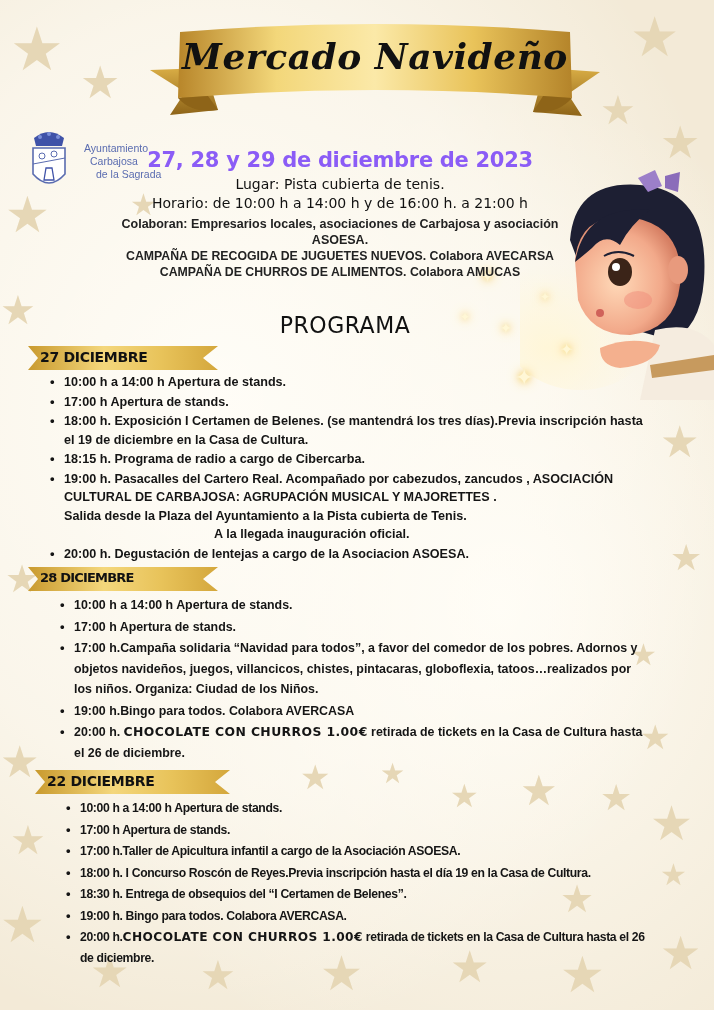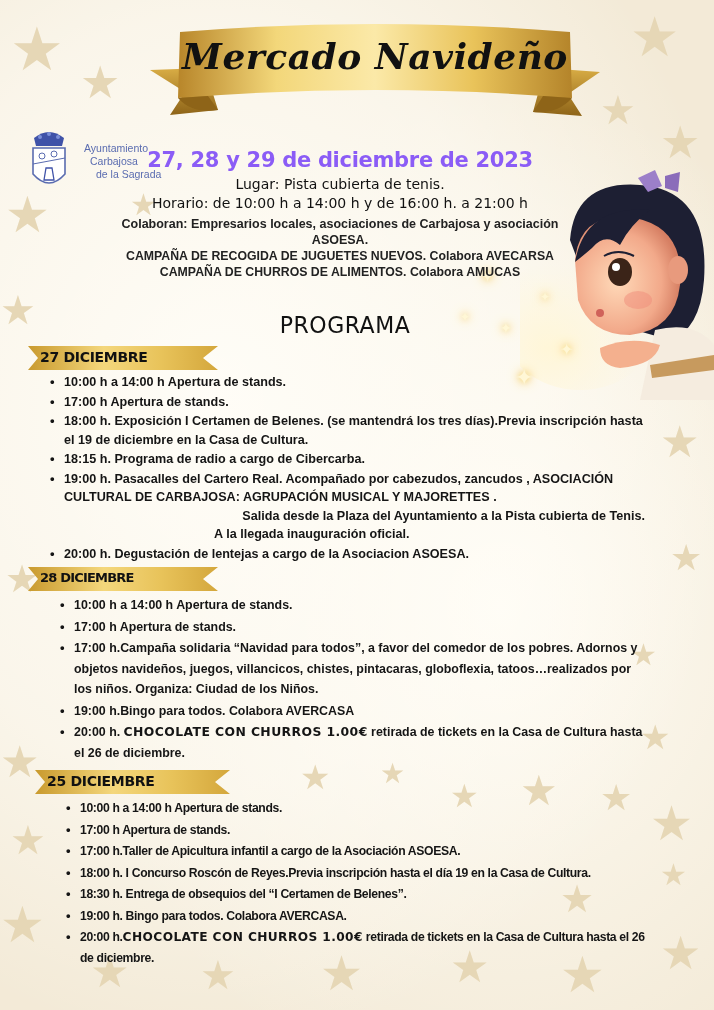--- a/index.html
+++ b/index.html
@@ -106,21 +106,21 @@
     }
     .events li {
       position: relative; padding-left: 14px;
     }
     .events li::before {
       content: "\2022"; position: absolute; left: 0; top: 0;
       font-size: 13px;
     }
     .ev27 { left: 50px; top: 373px; width: 595px; font-size: 12.6px; line-height: 18.5px; }
     .ev27 li { margin-bottom: 1px; }
-    .ev27 .line2 { display: block; text-align: right; }
+    .ev27 .line2 { display: block; }
     .ev27 .center { display: block; padding-left: 150px; }
     .ev28 { left: 60px; top: 595px; width: 590px; font-size: 12.4px; line-height: 20.5px; }
     .ev28 li { margin-bottom: 1px; }
     .ev29 { left: 66px; top: 798px; width: 595px; font-size: 12.2px; line-height: 20.5px; letter-spacing: -0.35px; }
     .ev29 li { margin-bottom: 1px; }
     .choco {
       font-family: "DejaVu Sans", sans-serif;
       font-weight: bold; letter-spacing: 0.4px;
     }
   </style>
@@ -307,21 +307,21 @@
   <li><span>19:00 h.Bingo para todos. Colabora AVERCASA</span></li>
   <li>
     <span>20:00 h. </span><span class="choco">CHOCOLATE CON CHURROS 1.00€</span><span> retirada de tickets en la Casa de Cultura hasta el 26 de diciembre.</span>
   </li>
 </ul>
 
 <div class="day-ribbon" style="left:35px;top:768px;width:195px;">
   <svg width="195" height="28" viewBox="0 0 195 28">
     <path d="M0,2 L195,2 L180,14 L195,26 L0,26 L10,14 Z" fill="url(#dayGold)"></path>
   </svg>
-  <span class="day-label">25 DICIEMBRE</span>
+  <span class="day-label">22 DICIEMBRE</span>
 </div>
 
 <ul class="events ev29">
   <li><span>10:00 h a 14:00 h Apertura de stands.</span></li>
   <li><span>17:00 h Apertura de stands.</span></li>
   <li><span>17:00 h.Taller de Apicultura infantil a cargo de la Asociación ASOESA.</span></li>
   <li><span>18:00 h. I Concurso Roscón de Reyes.Previa inscripción hasta el día 19 en la Casa de Cultura.</span></li>
   <li><span>18:30 h. Entrega de obsequios del “I Certamen de Belenes”.</span></li>
   <li><span>19:00 h. Bingo para todos. Colabora AVERCASA.</span></li>
   <li>

